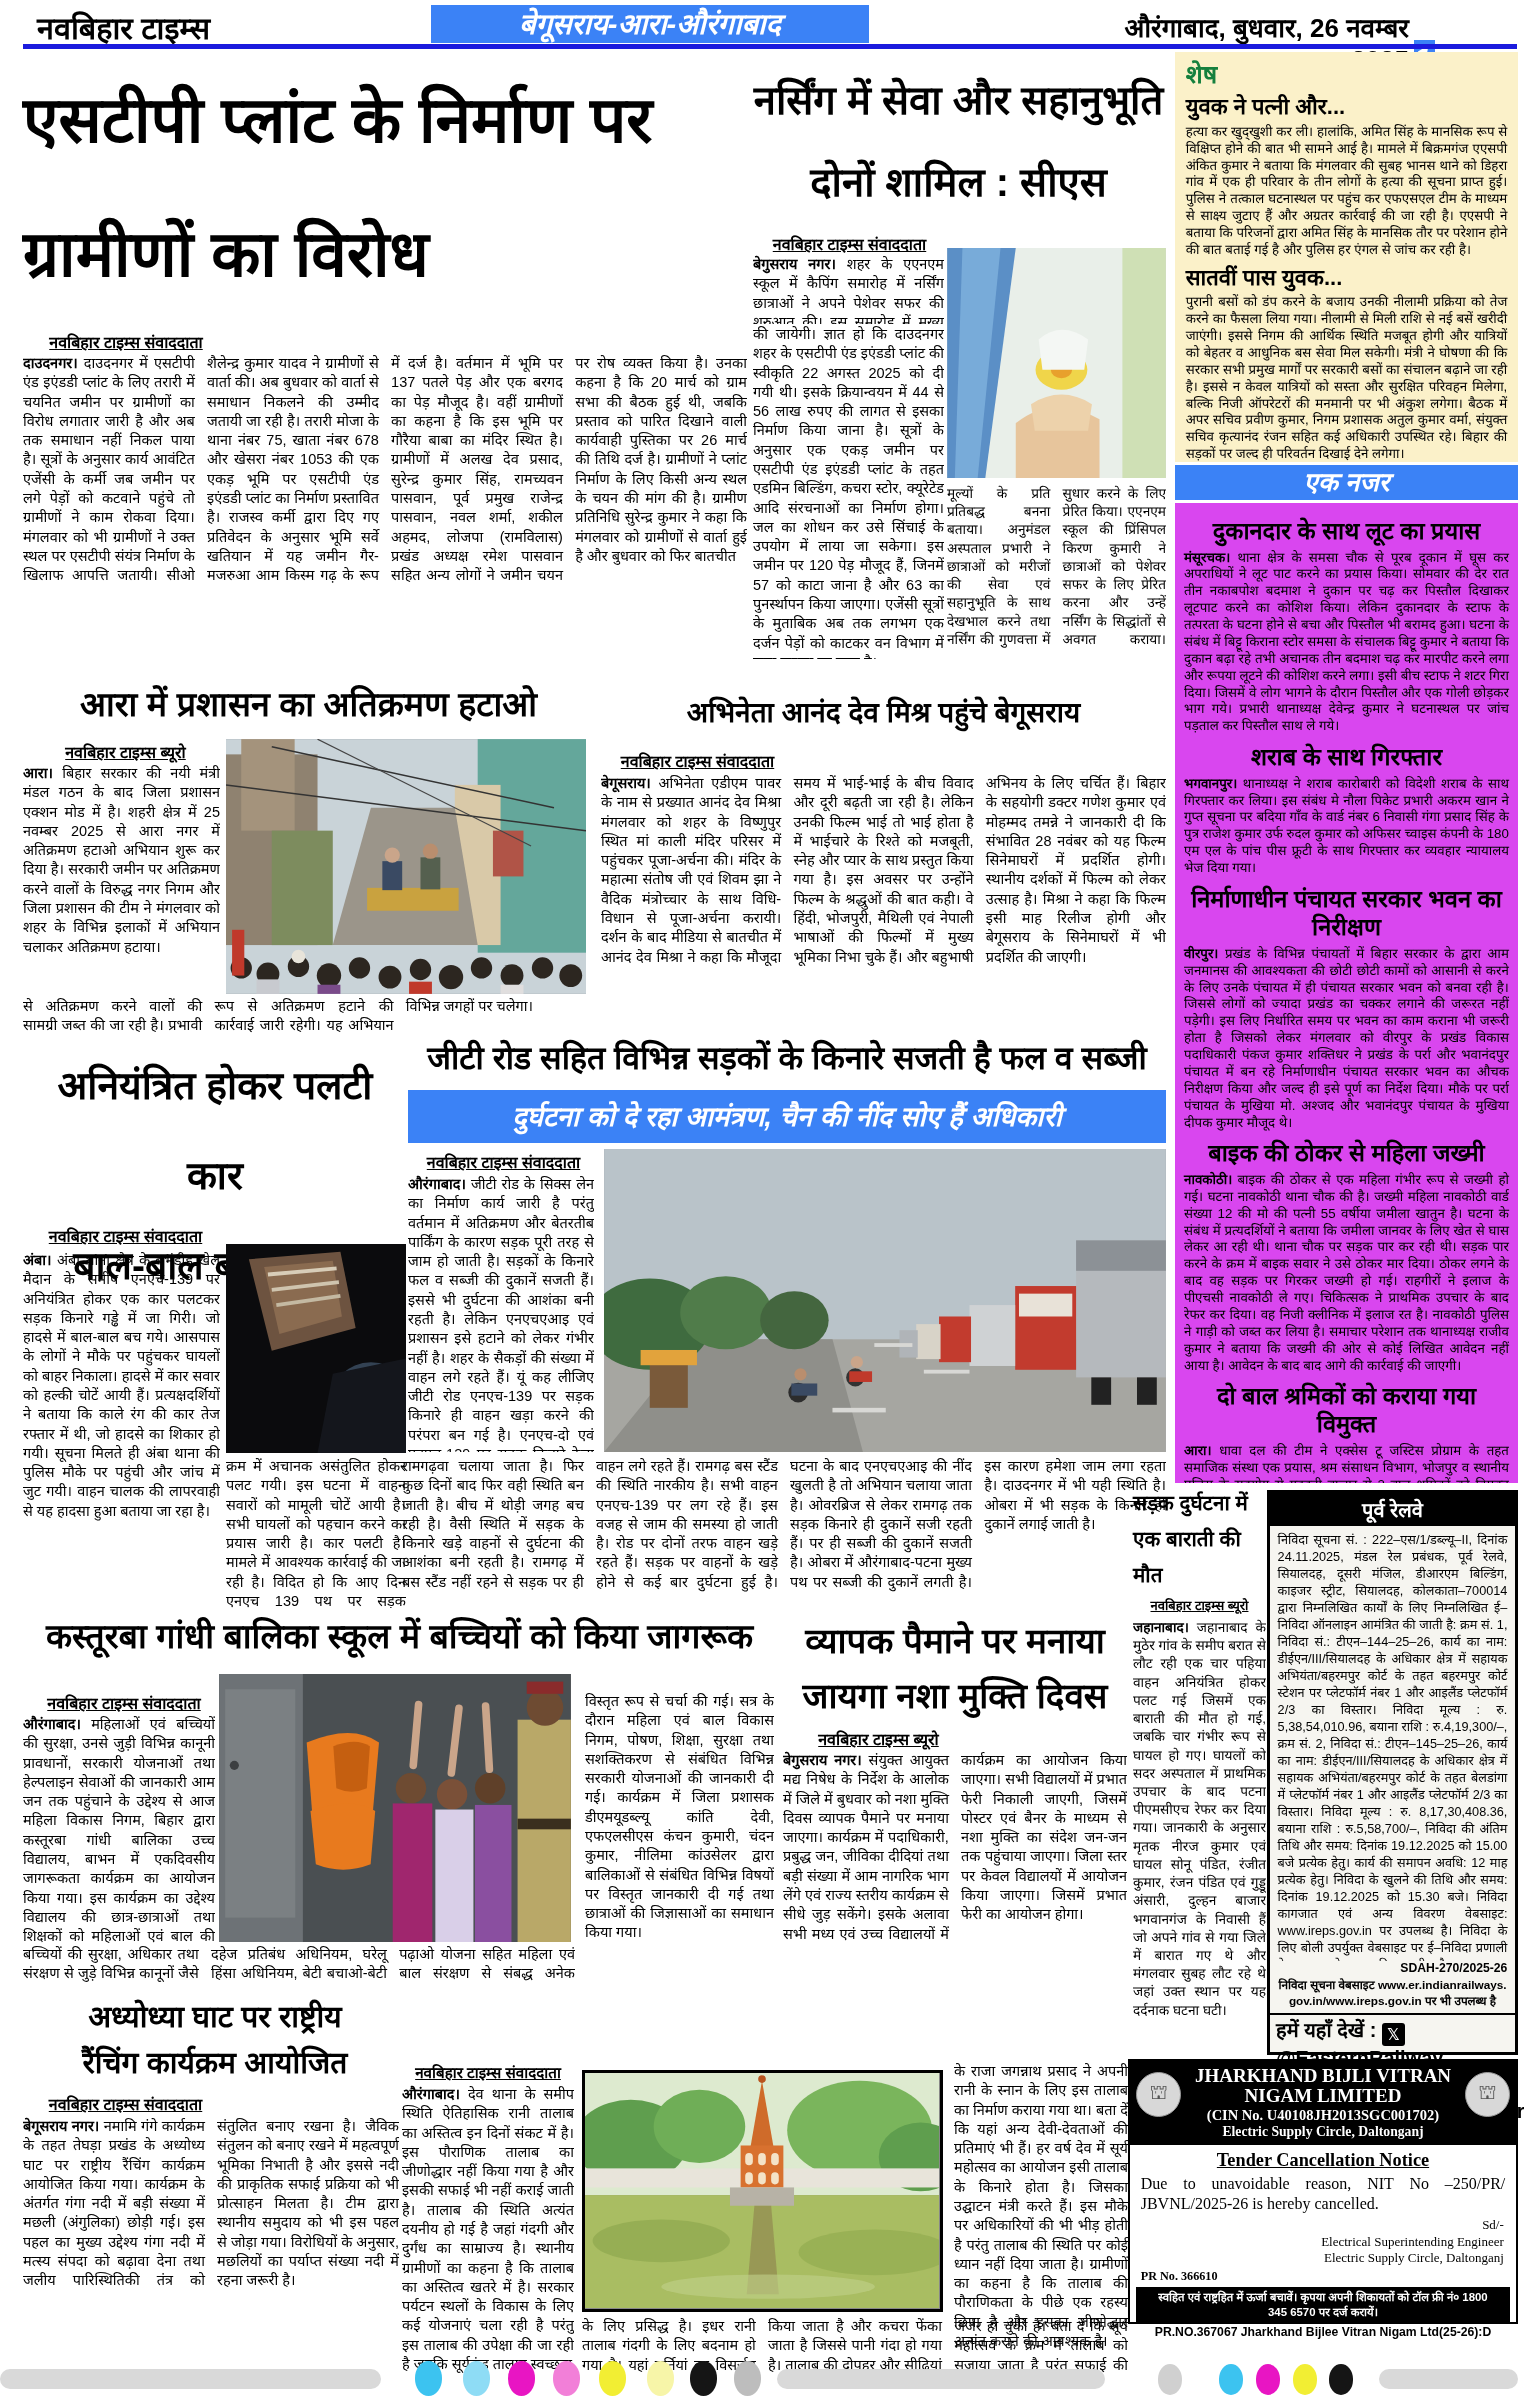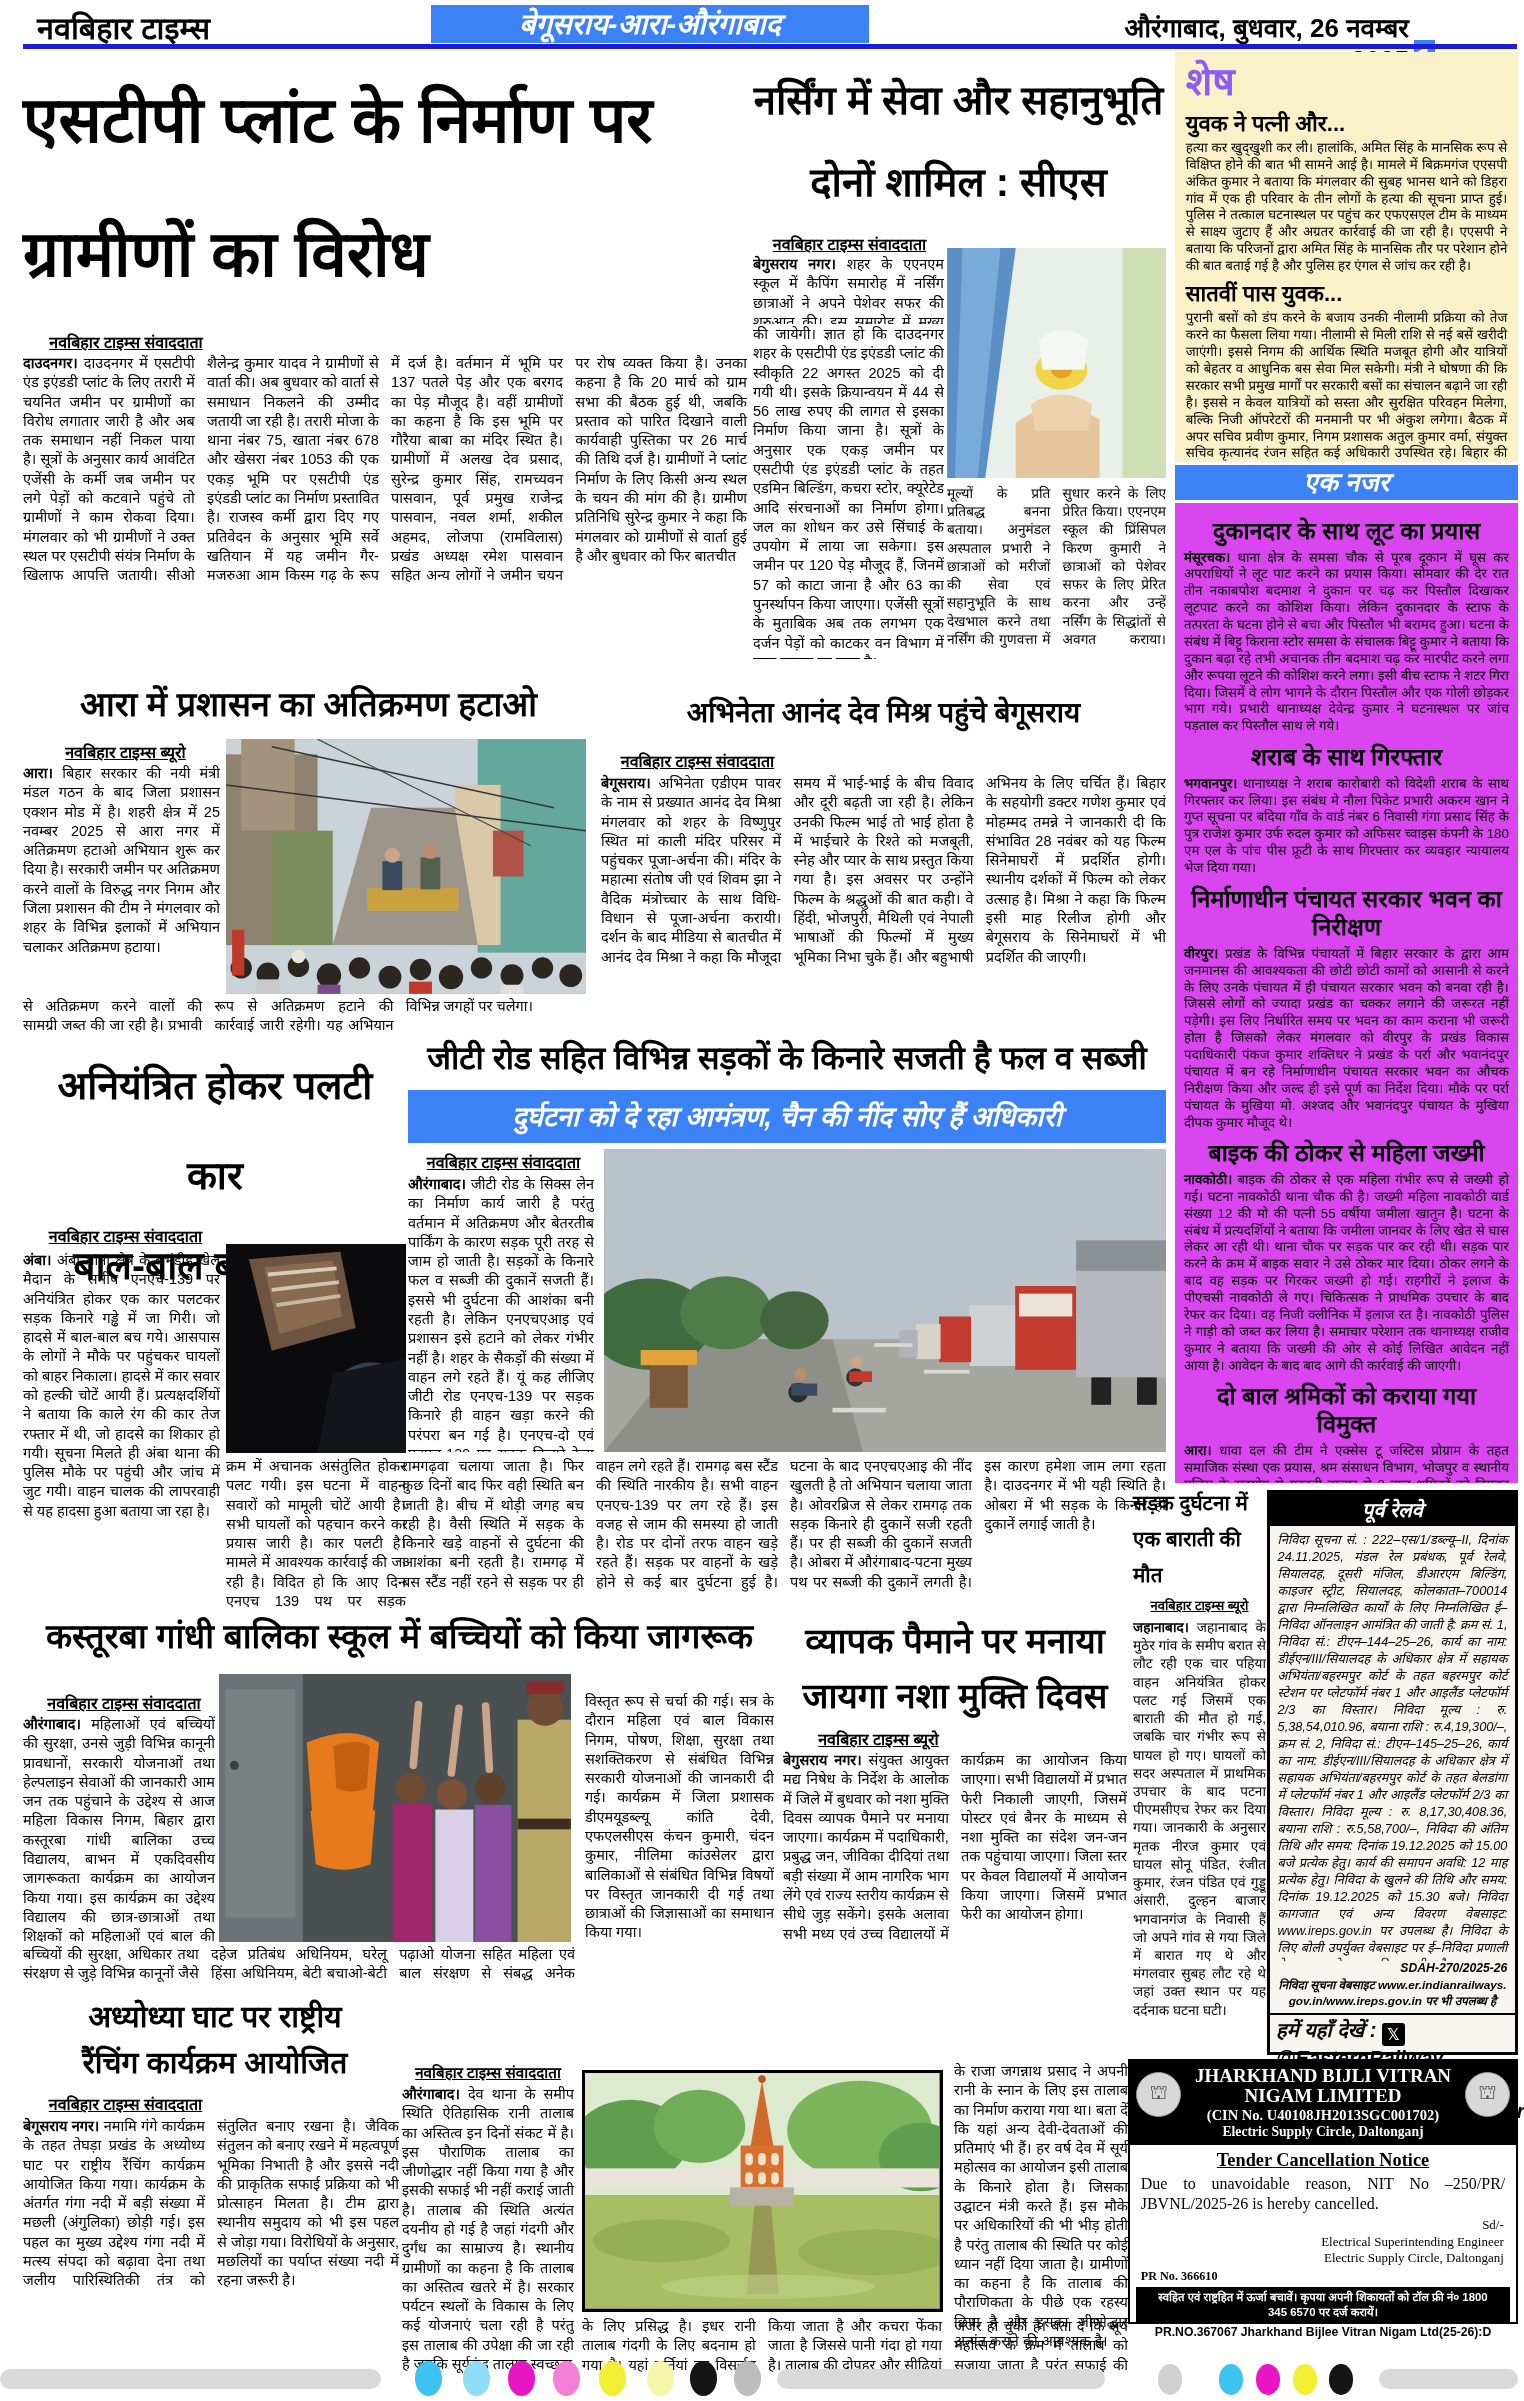--- a/index.html
+++ b/index.html
@@ -13,28 +13,28 @@
   .bt{font-size:14.5px;line-height:1.33;text-align:justify;overflow:hidden;}
   .dl{font-weight:bold;}
   .c2{column-count:2;column-gap:12.2px;}
   .c3{column-count:3;column-gap:12.2px;}
   .c4{column-count:4;column-gap:12.2px;}
   .redbox{background:#3b82f6;color:#fff;font-style:italic;}
   .photo{overflow:hidden;background:#888;}
   .photo svg{display:block;}
   
   #shesh{background:#fbf1c9;padding:7.6px 10.7px;box-sizing:border-box;overflow:hidden;}
-  #shesh .title{color:#8b5cf6;font-size:39px;font-weight:bold;line-height:1.15;font-family:Liberation Serif, serif;}
+  #shesh .title{color:#15803d;font-size:25px;font-weight:bold;line-height:1.15;}
   .rail-sub{font-size:22px;font-weight:bold;margin:6.1px 0 3px 0;line-height:1.2;}
   .rail-body{font-size:13.3px;line-height:1.27;text-align:justify;}
   #eknajar-panel{background:#d946ef;padding:6.1px 9.1px;box-sizing:border-box;overflow:hidden;}
   .en-head{font-size:23.6px;font-weight:bold;text-align:center;margin:7.6px 0 4.6px 0;line-height:1.2;}
   .en-body{font-size:13.3px;line-height:1.27;text-align:justify;}
   
-  #railbox{border:3px solid #000;box-sizing:border-box;background:#f6f5f0;font-style:italic;}
+  #railbox{border:3px solid #000;box-sizing:border-box;background:#f6f5f0;}
   #railbox .rhead{background:#000;color:#fff;text-align:center;font-weight:bold;font-size:20px;padding:3px 0;}
   #railbox .rbody{font-size:12.7px;line-height:1.34;text-align:justify;padding:6.1px 7.6px 1.5px 7.6px;}
   #railbox .rcode{font-size:12.2px;font-weight:bold;text-align:right;padding:0 7.6px;}
   #railbox .rsite{font-size:11.8px;font-weight:bold;text-align:center;padding:1.5px 4.6px;}
   #railbox .rsocial{border-top:2.3px solid #000;margin-top:3px;padding:3px 6.1px;font-size:20px;font-weight:bold;line-height:1.25;}
   .sicon{display:inline-block;width:23px;height:23px;background:#000;color:#fff;border-radius:3px;
          text-align:center;font-size:15.2px;line-height:23px;vertical-align:-3px;font-weight:bold;}
   .sicon.round{border-radius:50%;}
   #jbox{border:2.3px solid #000;box-sizing:border-box;background:#fff;font-family:"Liberation Serif","DejaVu Serif",serif;}
   #jbox .jhead{background:#000;color:#fff;text-align:center;padding:4.6px 40px;position:relative;}

